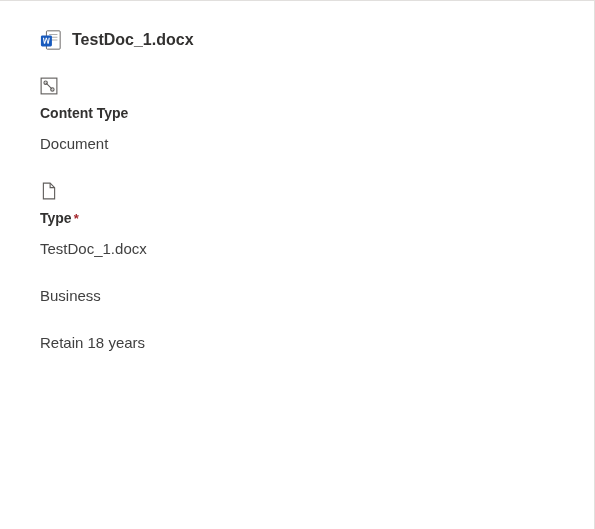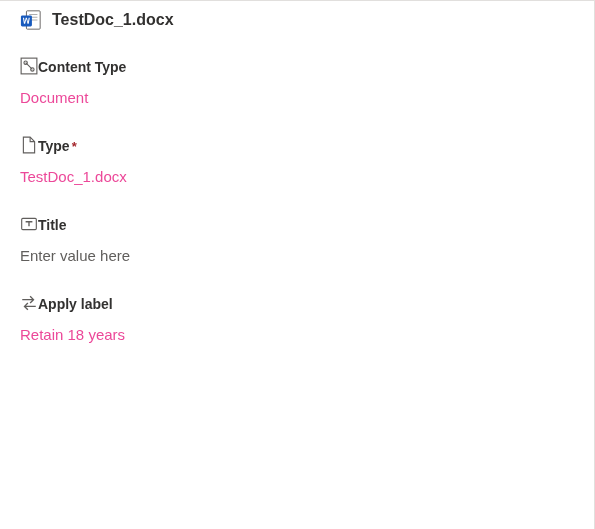--- a/index.html
+++ b/index.html
@@ -10,21 +10,22 @@
     body {
       font-family: "Segoe UI", -apple-system, BlinkMacSystemFont, sans-serif;
       background: #ffffff;
       width: 595px;
       height: 529px;
       color: #323130;
       border-top: 1px solid #e1dfdd;
       border-right: 1px solid #e1dfdd;
     }
     .panel {
-      padding: 8px 20px 20px 20px;
+      padding: 28px 20px 20px 20px;
+      margin-left: 20px;
     }
     .header-row {
       display: flex;
       align-items: center;
       gap: 10px;
       margin-bottom: 26px;
     }
     .word-icon {
       width: 22px;
       height: 22px;
@@ -33,22 +34,24 @@
     .header-title {
       font-size: 16px;
       font-weight: 600;
       color: #323130;
     }
     .field-block {
       margin-bottom: 30px;
     }
     .field-label-row {
       display: flex;
-      align-items: flex-end;
+      align-items: flex-start;
+      gap: 10px;
       margin-bottom: 14px;
+      flex-direction: column;
     }
     .field-icon {
       width: 18px;
       height: 18px;
       flex-shrink: 0;
       display: flex;
       align-items: center;
       justify-content: center;
     }
     .field-icon svg {
@@ -60,21 +63,21 @@
       font-weight: 600;
       color: #323130;
     }
     .required {
       color: #a4262c;
       margin-left: 2px;
       font-size: 13px;
     }
     .field-value {
       font-size: 15px;
-      color: #ec4899;
+      color: #404040;
       font-weight: 400;
       padding-left: 0;
     }
     .field-placeholder {
       font-size: 15px;
       color: #605e5c;
       font-weight: 400;
     }
   </style>
 </head>
@@ -119,42 +122,22 @@
           <path d="M9 1 L9 5 L13 5"></path>
         </svg>
       </span>
       <span class="field-label">
         <span>Type</span><span class="required">*</span>
       </span>
     </div>
     <div class="field-value">TestDoc_1.docx</div>
   </div>
 
+
   <div class="field-block">
-    <div class="field-label-row">
-      <span class="field-icon">
-        <svg viewBox="0 0 16 16" fill="none" stroke="#605e5c" stroke-width="1">
-          <rect x="1.5" y="3" width="13" height="10" rx="1"></rect>
-          <path d="M5 6 L11 6 M8 6 L8 10" stroke-width="1.2"></path>
-        </svg>
-      </span>
-      <span class="field-label">Title</span>
-    </div>
-    <div class="field-placeholder">Enter value here</div>
+    <div class="field-value">Business</div>
   </div>
 
   <div class="field-block">
-  </div>
-
-  <div class="field-block">
-    <div class="field-label-row">
-      <span class="field-icon">
-        <svg viewBox="0 0 16 16" fill="none" stroke="#605e5c" stroke-width="1.2">
-          <path d="M2 5 L12 5 M9 2 L12 5 L9 8"></path>
-          <path d="M14 11 L4 11 M7 8 L4 11 L7 14"></path>
-        </svg>
-      </span>
-      <span class="field-label">Apply label</span>
-    </div>
     <div class="field-value">Retain 18 years</div>
   </div>
 
 </div>
 
 </body></html>

